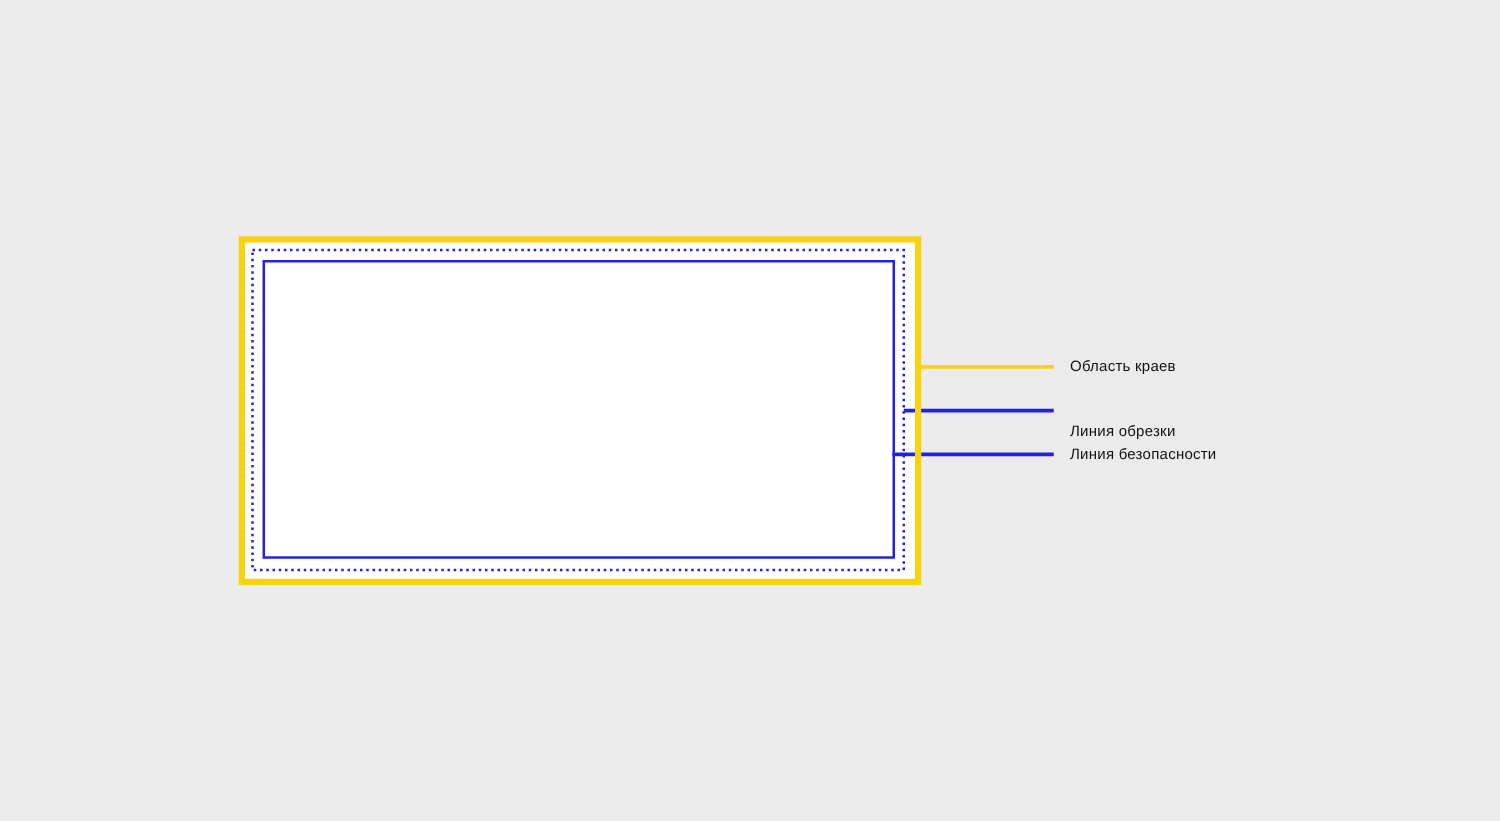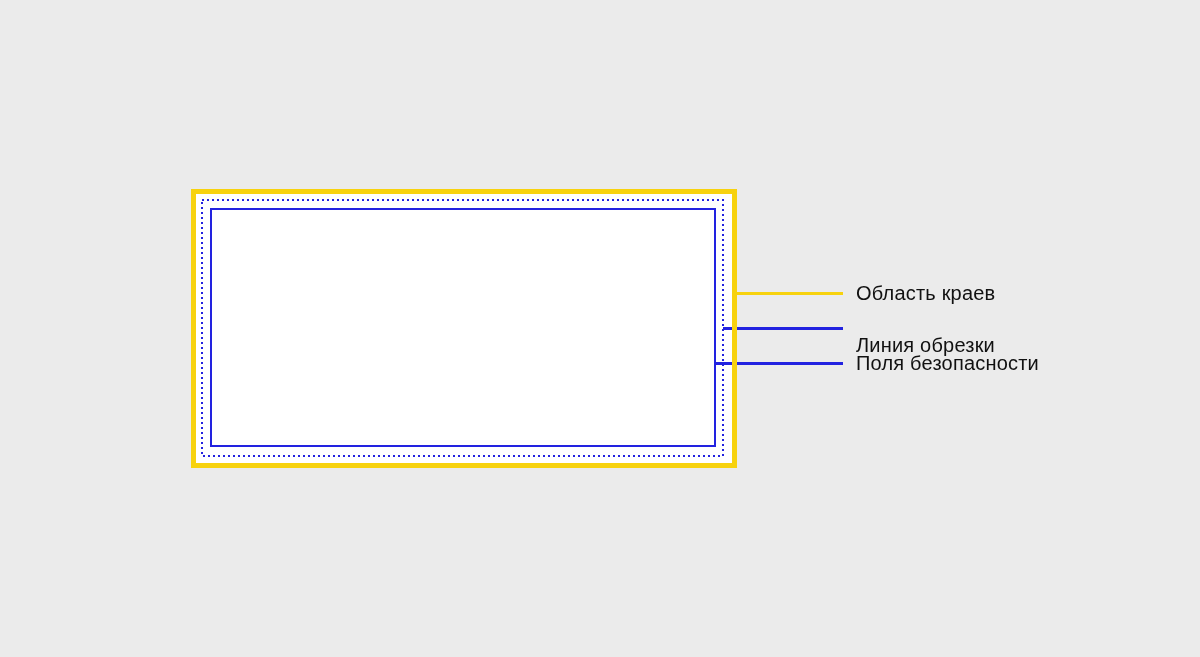--- a/index.html
+++ b/index.html
@@ -20,21 +20,21 @@
     top: 0;
     width: 1200px;
     height: 657px;
     display: block;
   }
   .legend-label {
     position: absolute;
     left: 856px;
     height: 19px;
     line-height: 19px;
-    font-size: 20px;
+    font-size: 12px;
     color: #111111;
     white-space: nowrap;
     letter-spacing: 0.2px;
   }
   .legend-label.row-1 { top: 284px; }
   .legend-label.row-2 { top: 319px; margin-top: 17px; }
   .legend-label.row-3 { top: 354px; }
 </style>
 </head>
 <body>
@@ -54,16 +54,16 @@
     <line x1="714" y1="363.5" x2="843" y2="363.5" stroke-width="3" stroke="#2222E0"></line>
 
     <rect x="193.5" y="191.5" width="541" height="274" fill="none" stroke-width="5" stroke="#F7D20E"></rect>
 
     <line x1="735" y1="293.5" x2="843" y2="293.5" stroke-width="3" stroke="#F7D20E"></line>
   </svg>
 
   <div class="legend">
     <div class="legend-label row-1">Область краев</div>
     <div class="legend-label row-2">Линия обрезки</div>
-    <div class="legend-label row-3">Поля безопасности</div>
+    <div class="legend-label row-3">Линия безопасности</div>
   </div>
 
 </div>
 
 </body></html>

